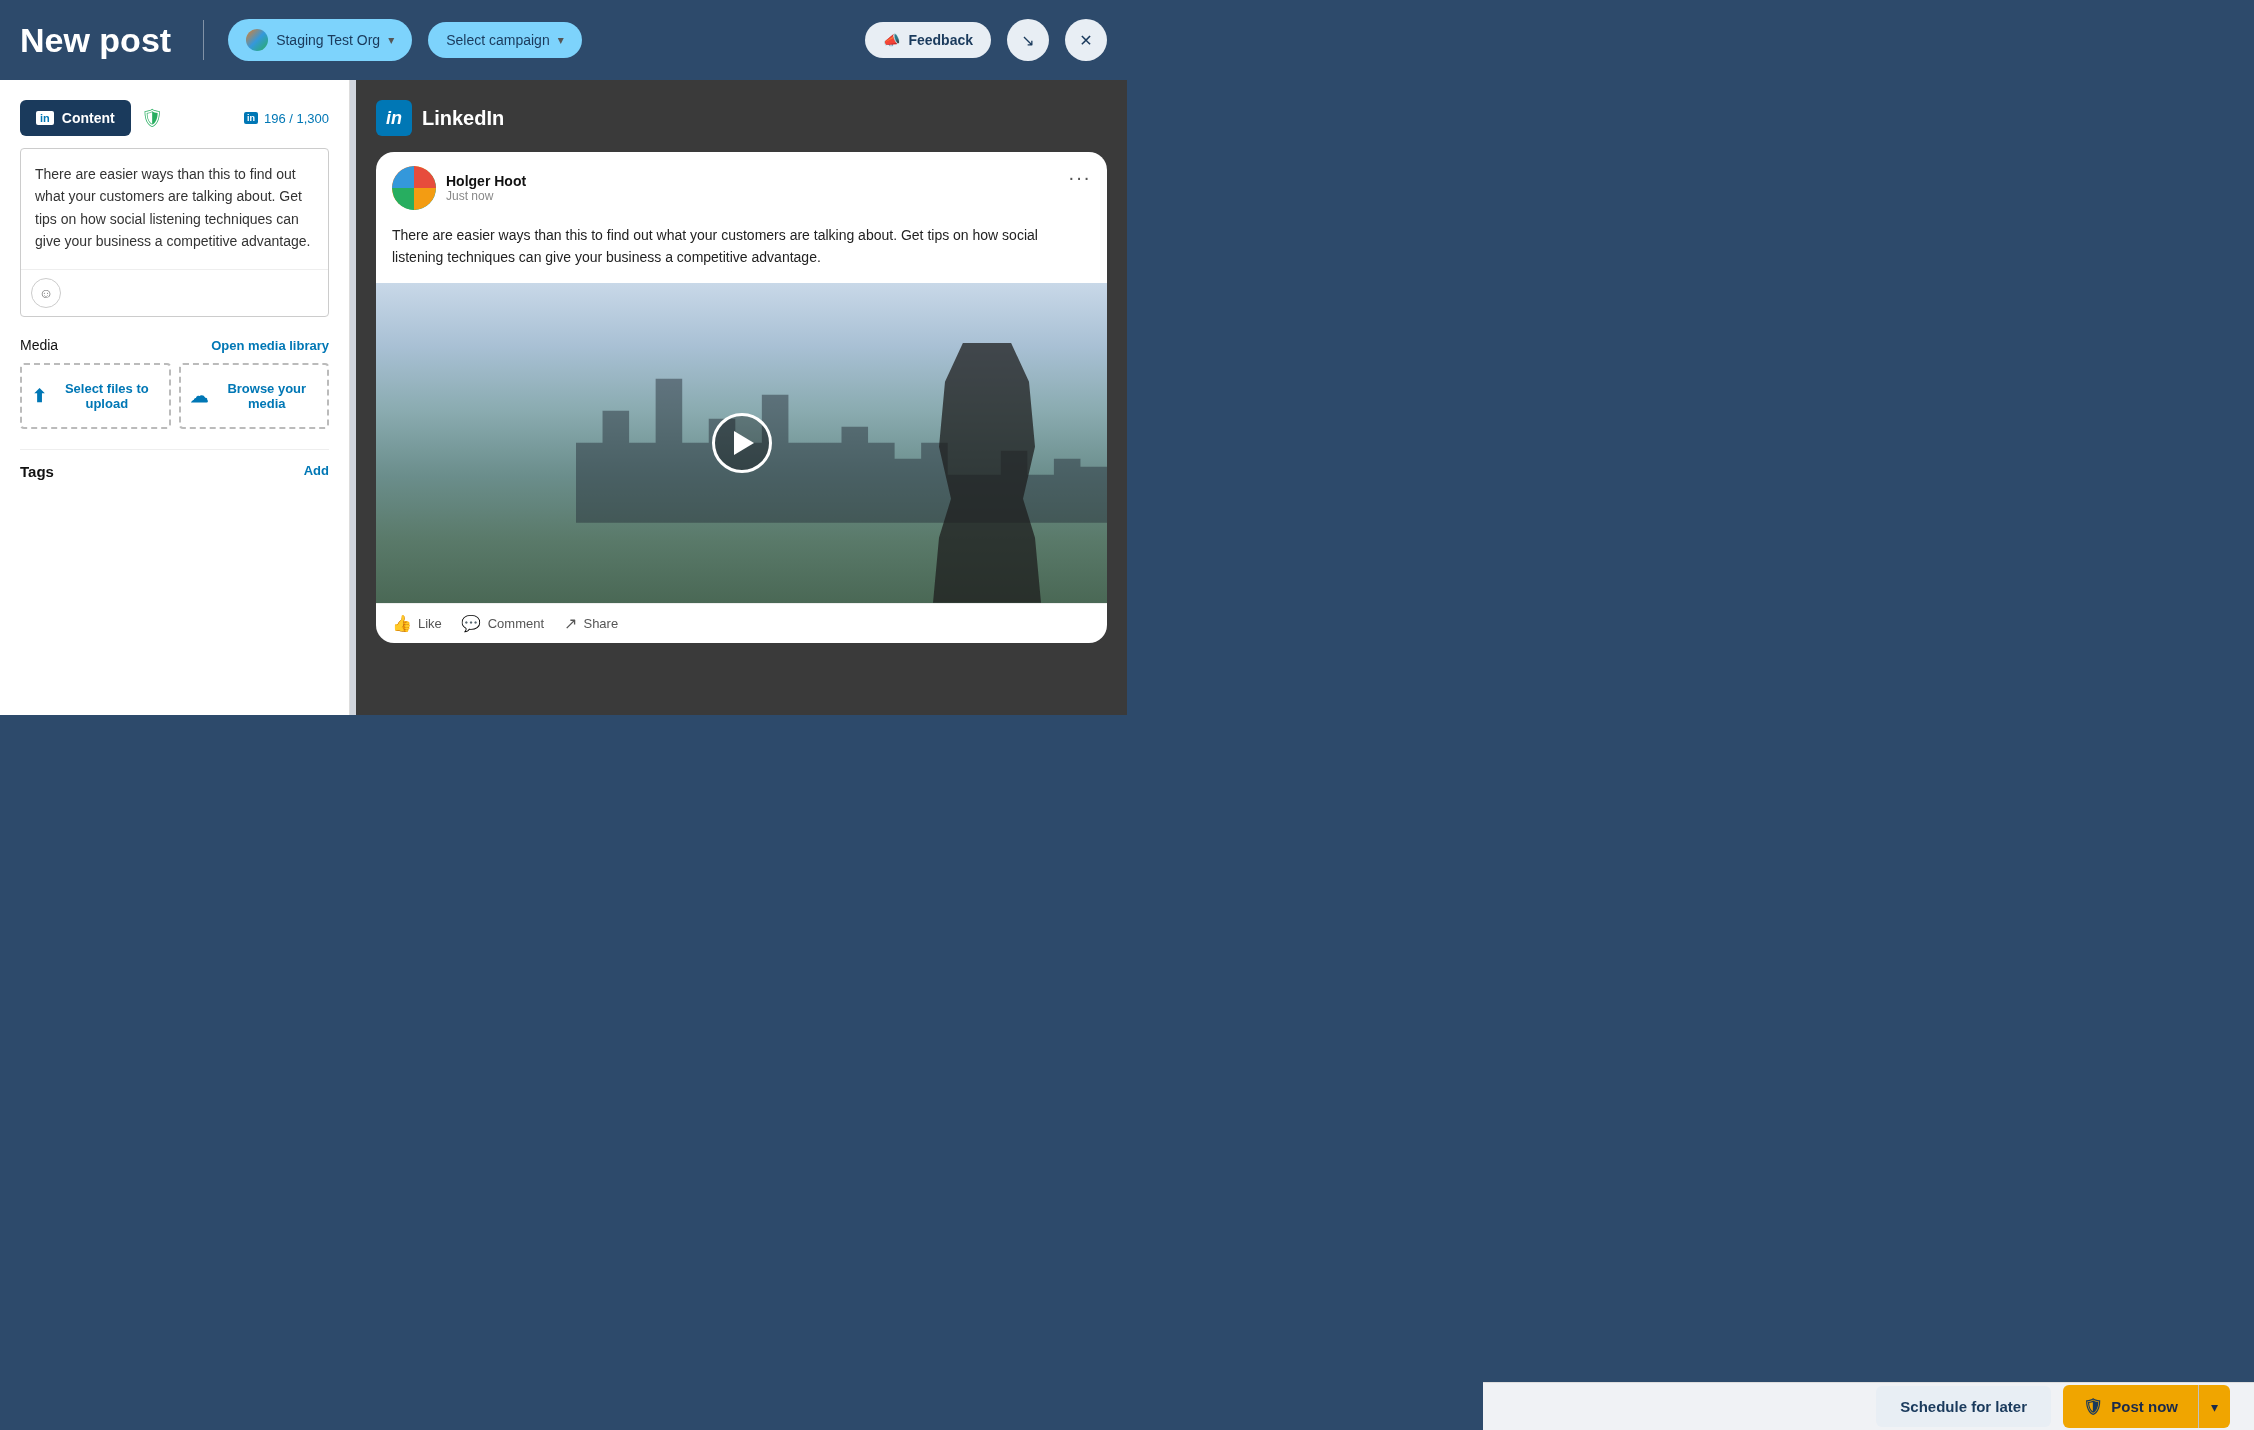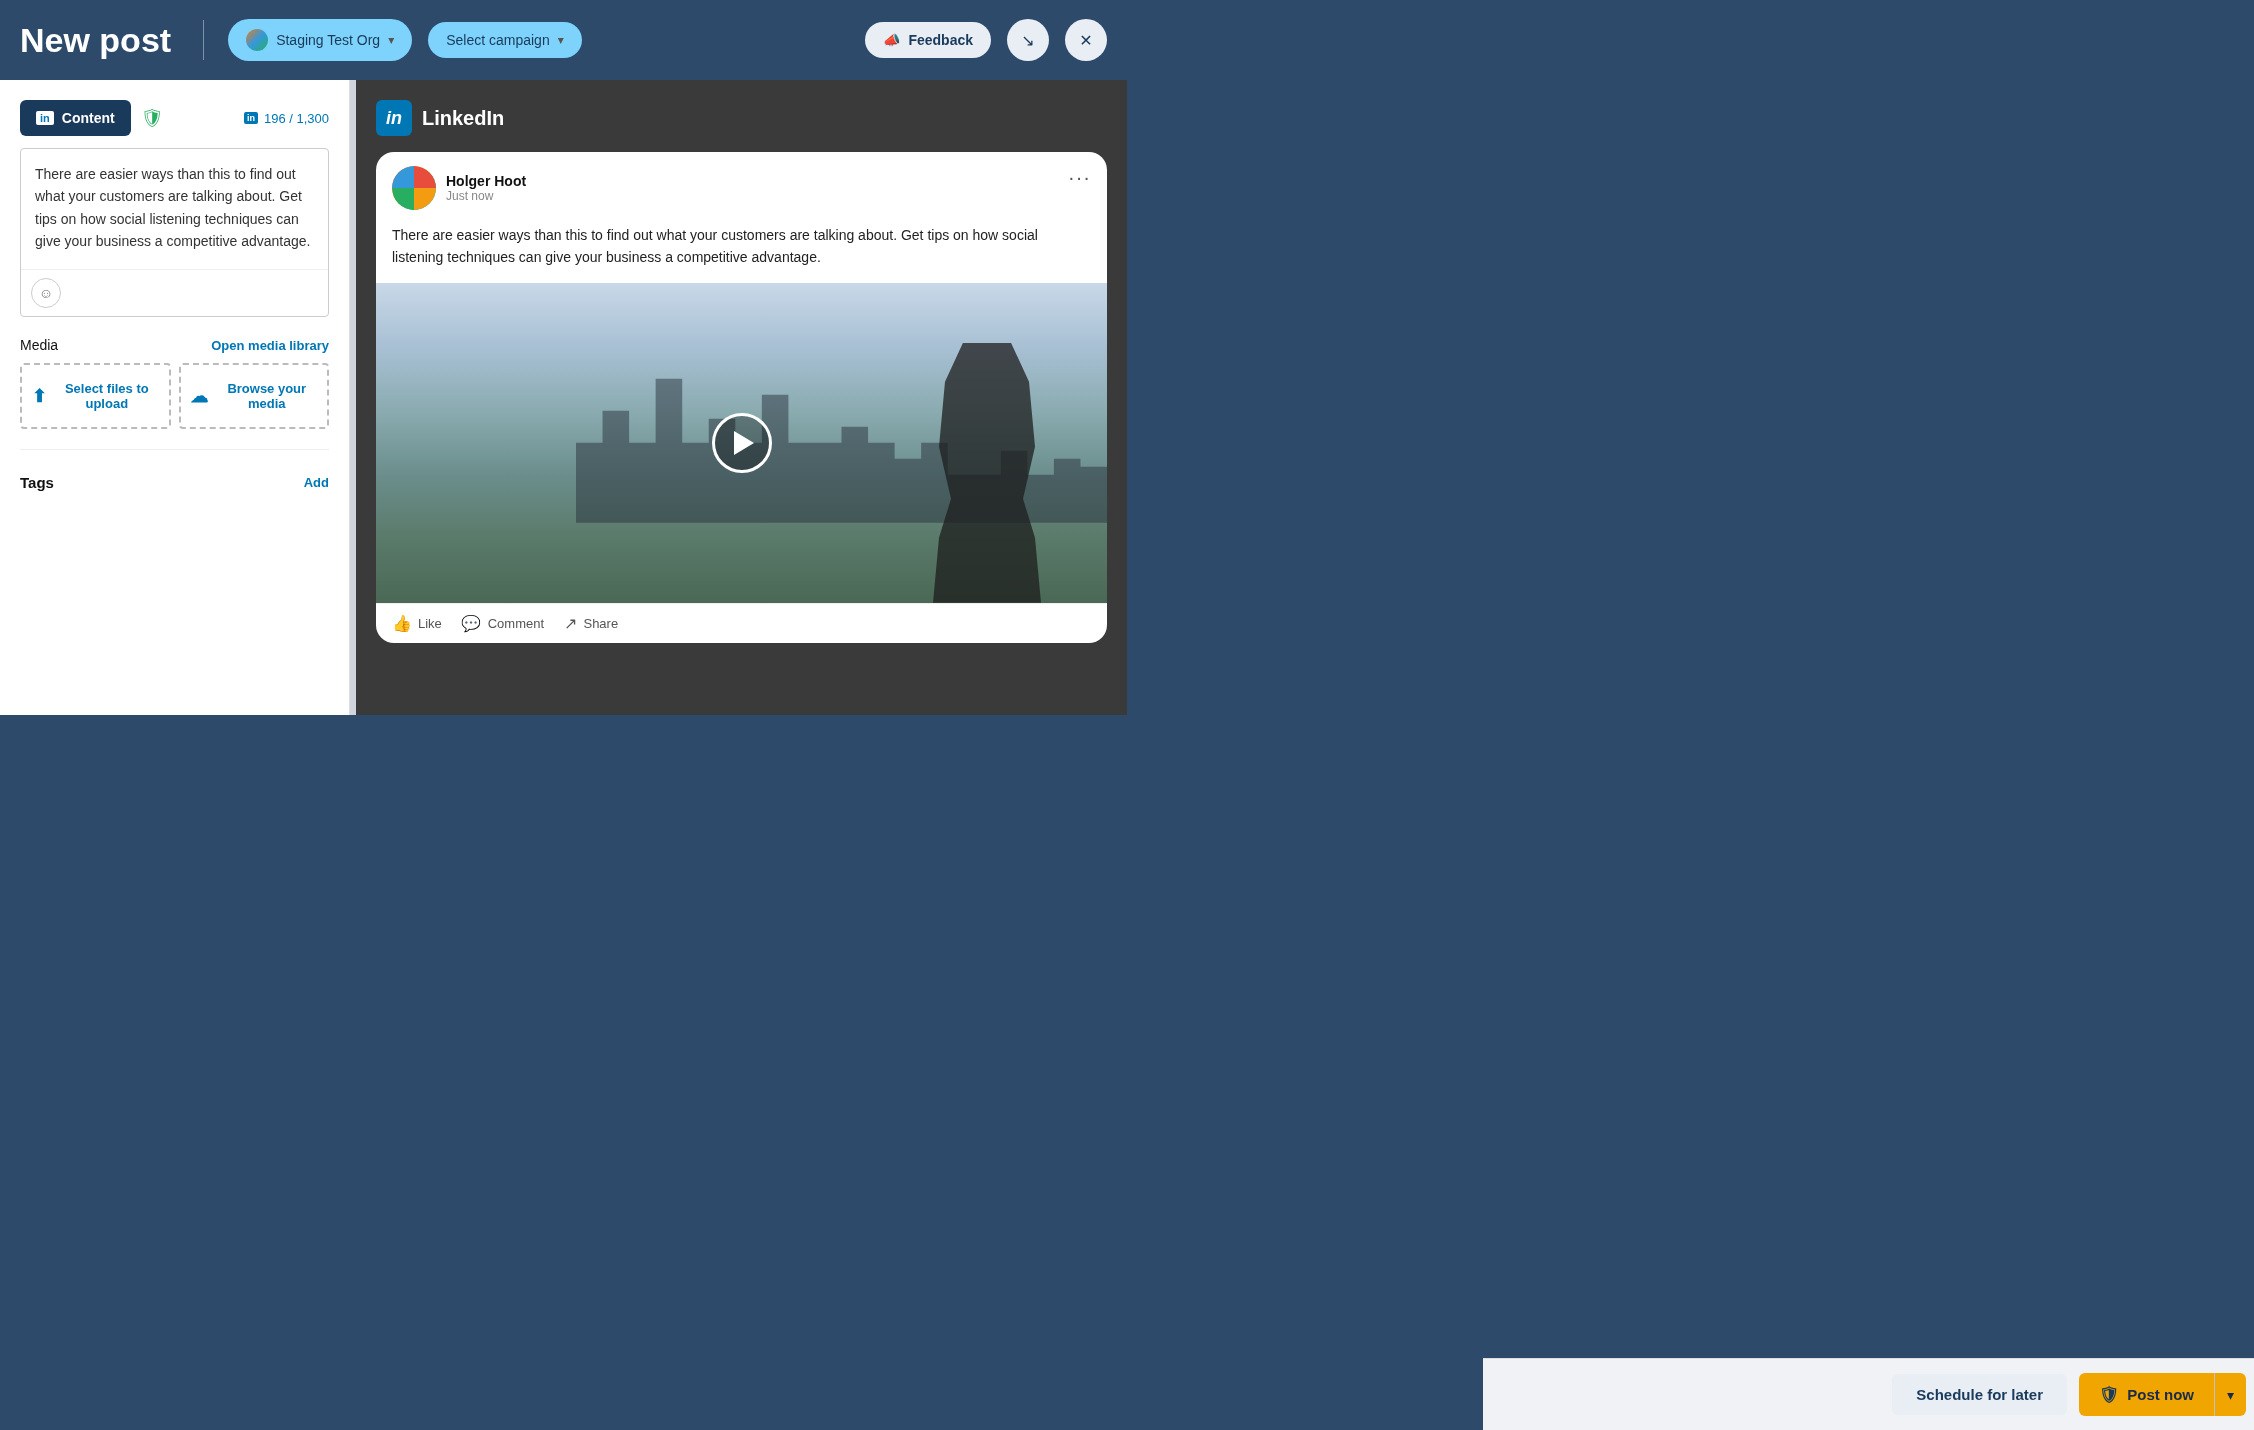--- a/index.html
+++ b/index.html
@@ -269,23 +269,23 @@
       font-weight: 600;
     }
     .upload-icon {
       font-size: 18px;
       color: #0077b5;
     }
 
     
     .tags-row {
       display: flex;
-      align-items: center;
+      align-items: flex-start;
       justify-content: space-between;
-      padding-top: 24px;
+      padding-top: 13px;
       border-top: 1px solid #eee;
     }
     .tags-title {
       font-size: 15px;
       font-weight: 700;
       color: #111;
     }
     .tags-add {
       color: #0077b5;
       font-size: 13px;
@@ -464,26 +464,26 @@
       font-weight: 500;
     }
     .action-icon { font-size: 16px; }
 
     
     .bottom-bar {
       position: fixed;
       bottom: 0;
       right: 0;
       width: calc(1127px - 350px - 6px);
-      height: 72px;
+      height: 48px;
       background: #f0f2f5;
       display: flex;
       align-items: center;
       justify-content: flex-end;
-      padding: 0 8px;
+      padding: 0 24px;
       gap: 12px;
       border-top: 1px solid #ddd;
     }
     .schedule-btn {
       background: #e8eef4;
       border: none;
       border-radius: 6px;
       padding: 12px 24px;
       font-size: 15px;
       font-weight: 600;

